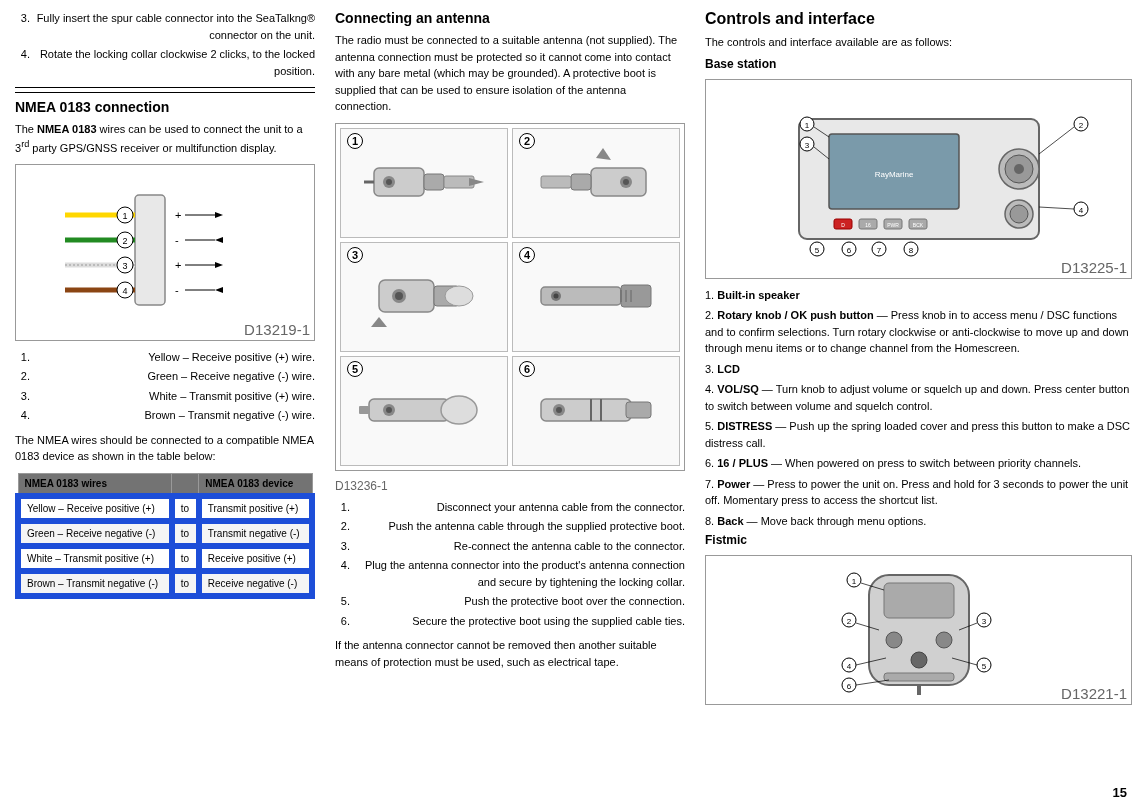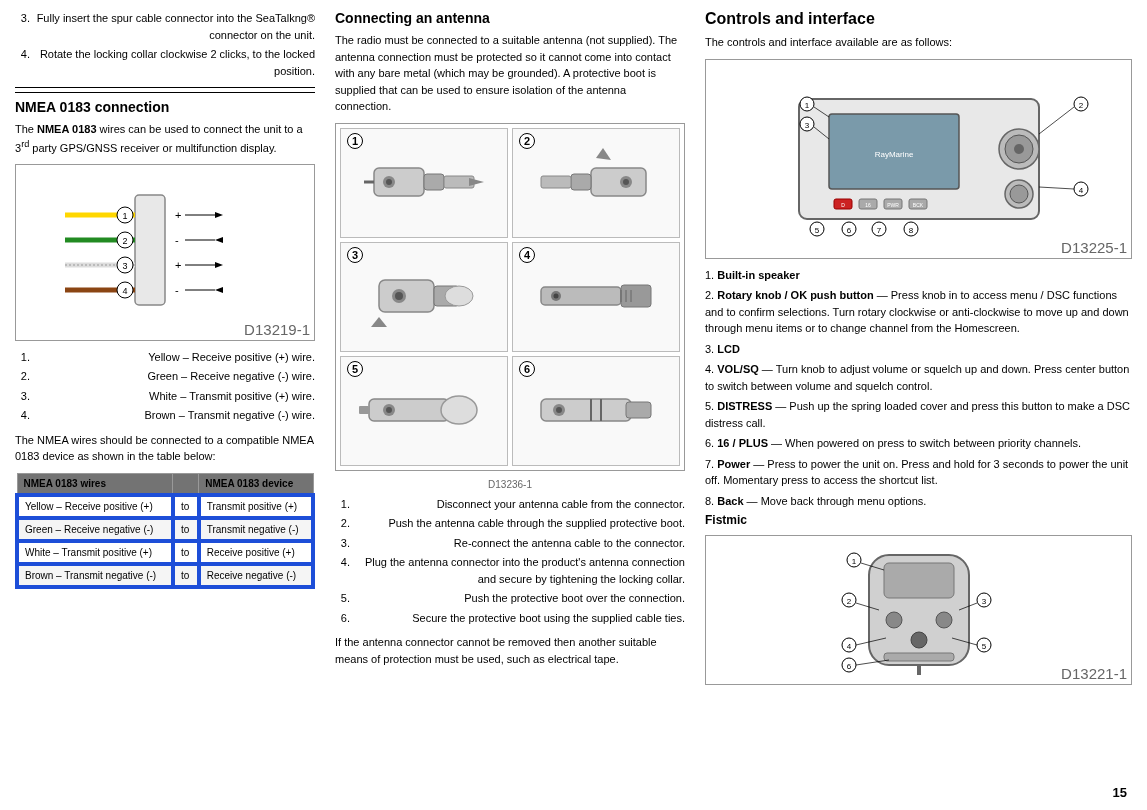--- a/index.html
+++ b/index.html
@@ -80,21 +80,21 @@
       font-size: 10px;
     }
     .nmea-table th {
       background: #737373;
       border: 1px solid #999;
       padding: 4px 6px;
       font-weight: bold;
       text-align: left;
     }
     .nmea-table td {
-      border: 4px solid #1d4ed8;
+      border: 6px solid #1d4ed8;
       padding: 4px 6px;
       vertical-align: middle;
     }
     .nmea-table tr:nth-child(even) td {
       background: #f5f5f5;
     }
     
     .antenna-grid {
       display: grid;
       grid-template-columns: 1fr 1fr;
@@ -364,38 +364,39 @@
           <rect x="10" y="33" width="90" height="22" rx="5" fill="#ccc" stroke="#888" stroke-width="1.5"></rect>
           <rect x="95" y="36" width="25" height="16" rx="3" fill="#aaa" stroke="#777" stroke-width="1"></rect>
           <circle cx="28" cy="44" r="6" fill="#888"></circle>
           <circle cx="28" cy="44" r="3" fill="#555"></circle>
 
           <line x1="60" y1="33" x2="60" y2="55" stroke="#666" stroke-width="2"></line>
           <line x1="70" y1="33" x2="70" y2="55" stroke="#666" stroke-width="2"></line>
         </svg>
       </div>
     </div>
-    <span class="diagram-label" style="position:static;display:block;text-align:center;font-size:10px;color:#666;margin-bottom:6px;">D13236-1</span>
+    <span class="diagram-label" style="position:static;display:block;text-align:left;font-size:12px;color:#666;margin-bottom:6px;">D13236-1</span>
 
     <ol>
       <li>Disconnect your antenna cable from the connector.</li>
       <li>Push the antenna cable through the supplied protective boot.</li>
       <li>Re-connect the antenna cable to the connector.</li>
       <li>Plug the antenna connector into the product's antenna connection and secure by tightening the locking collar.</li>
       <li>Push the protective boot over the connection.</li>
       <li>Secure the protective boot using the supplied cable ties.</li>
     </ol>
 
     <p>If the antenna connector cannot be removed then another suitable means of protection must be used, such as electrical tape.</p>
   </div>
 
   <div class="col-right">
     <h2 style="font-size:16px;">Controls and interface</h2>
     <p>The controls and interface available are as follows:</p>
 
+    <h3>Base station</h3>
 
     <div class="device-diagram-box" style="height:200px; position:relative;">
       <svg width="340" height="180" viewBox="0 0 340 180">
 
         <rect x="50" y="30" width="240" height="120" rx="8" fill="#e8e8e8" stroke="#666" stroke-width="2"></rect>
 
         <rect x="80" y="45" width="130" height="75" rx="3" fill="#7a9aaa" stroke="#555" stroke-width="1.5"></rect>
 
         <text x="145" y="88" text-anchor="middle" font-size="8" fill="#fff">RayMarine</text>
 

